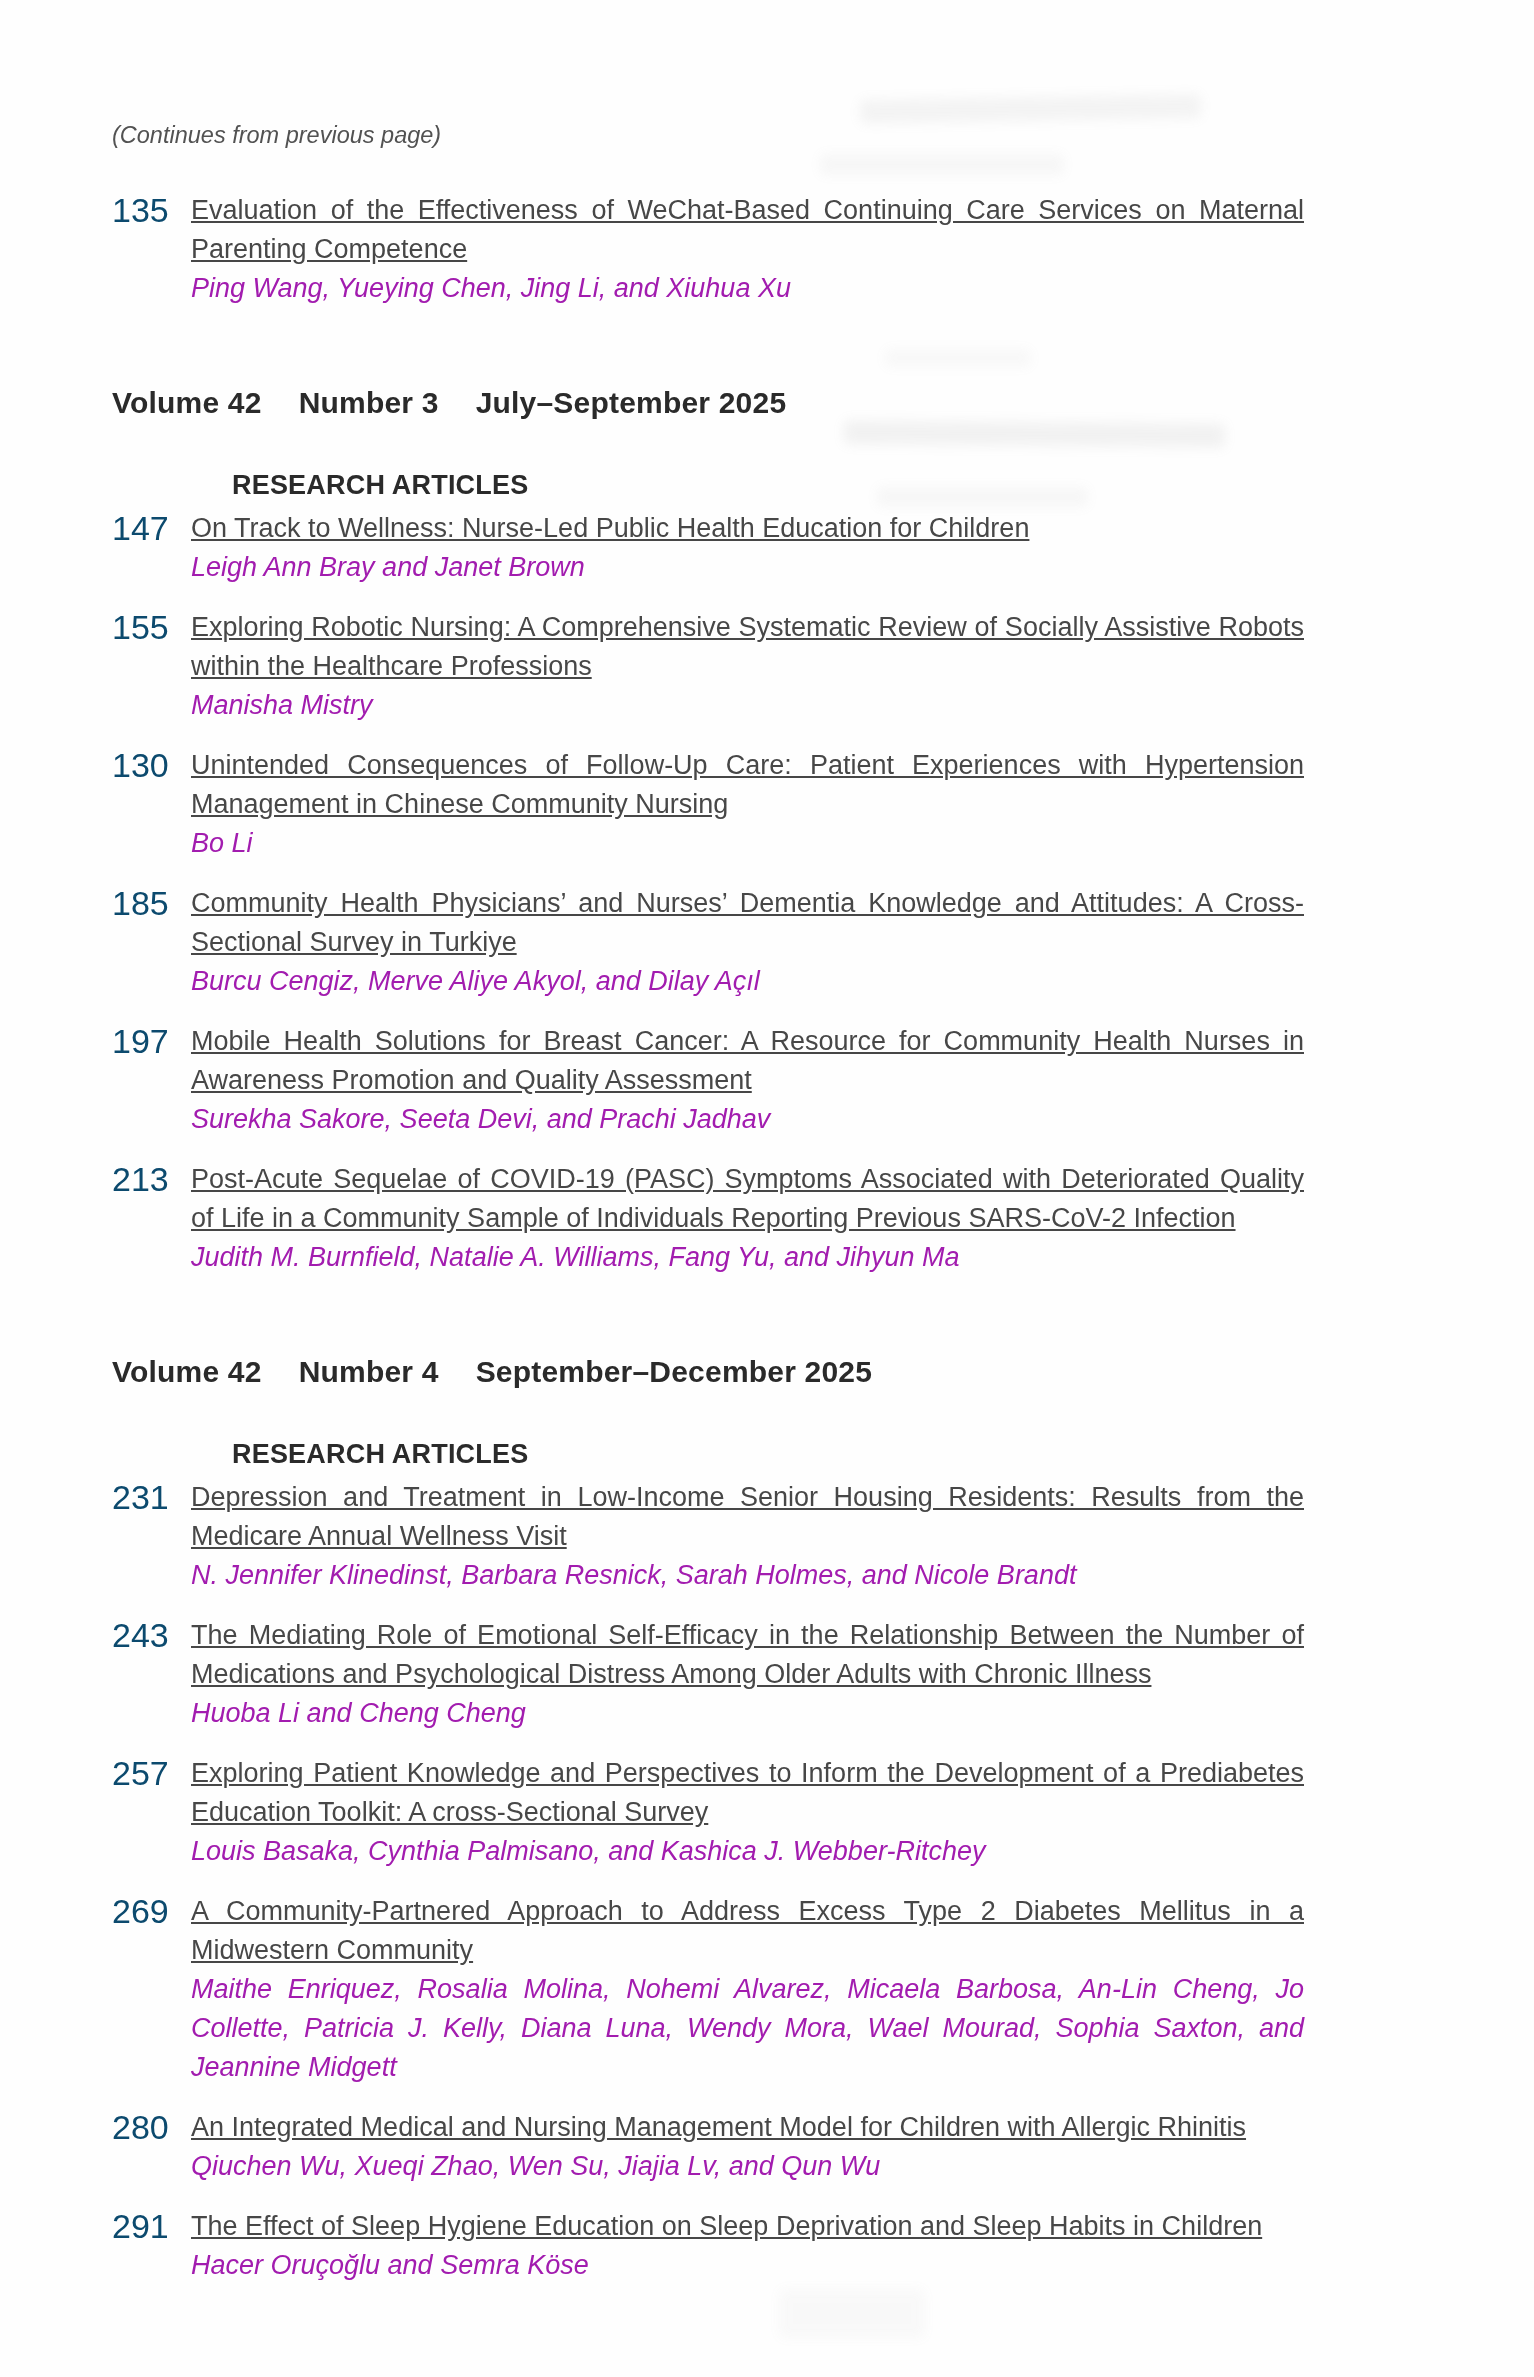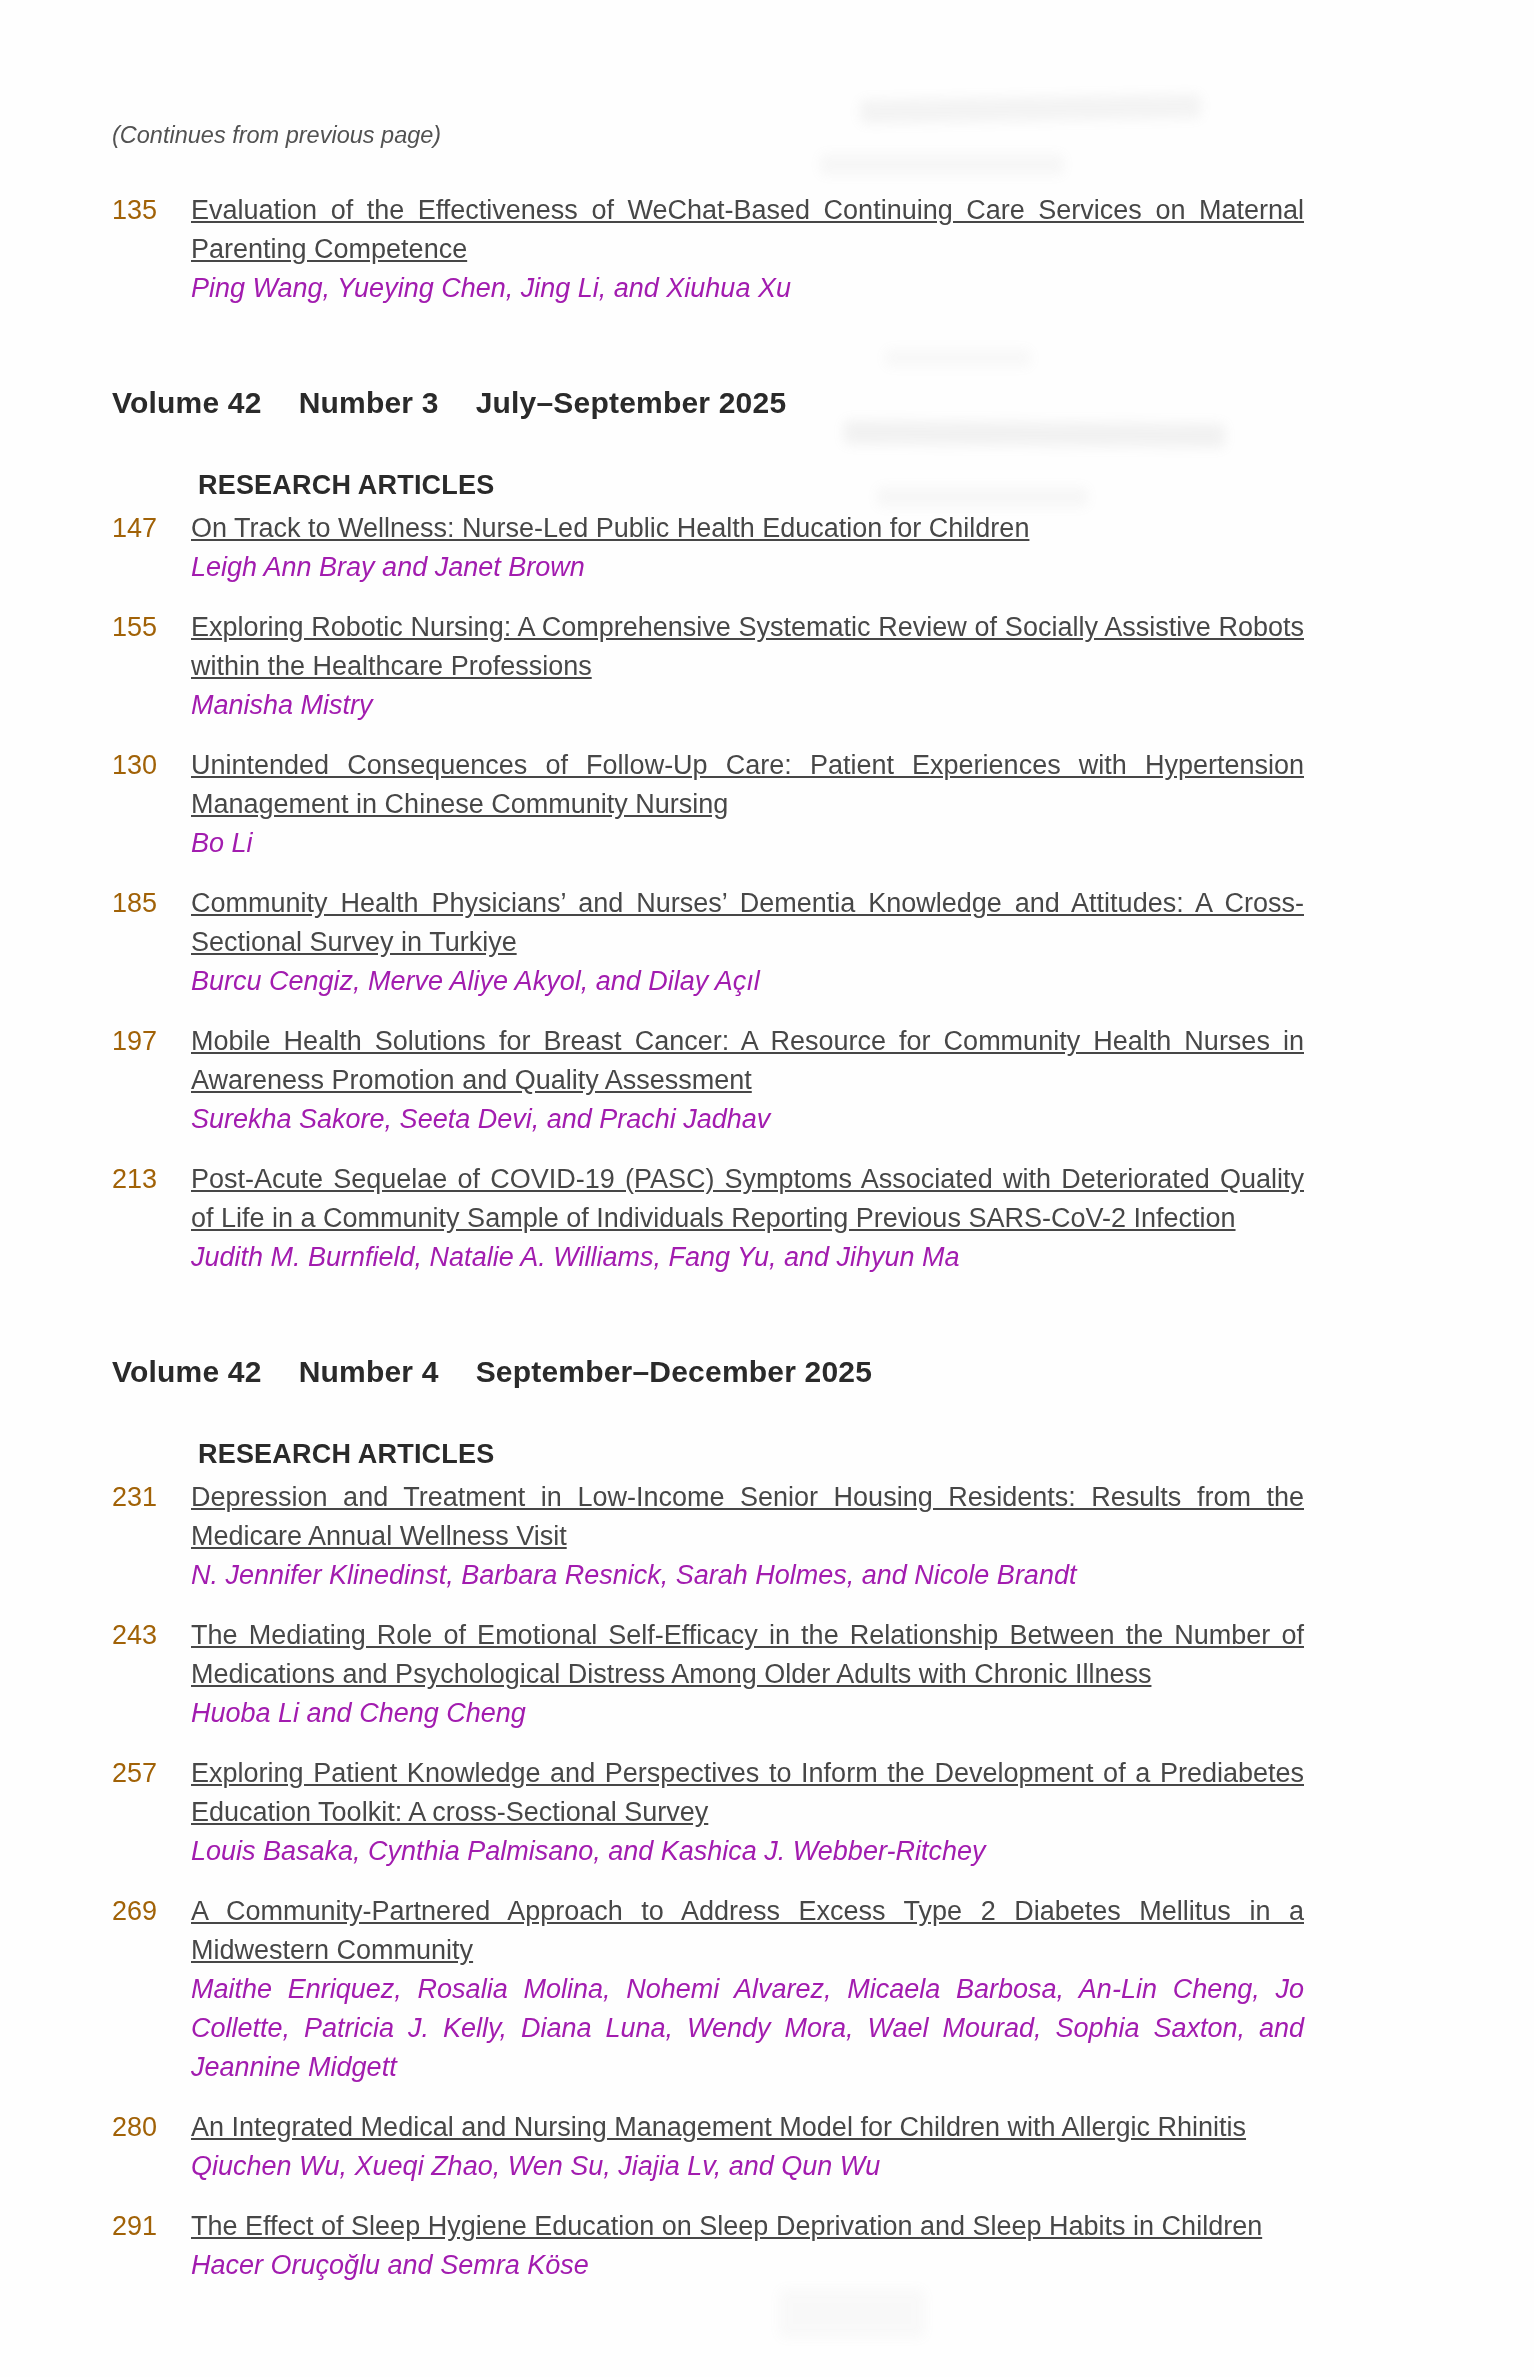--- a/index.html
+++ b/index.html
@@ -27,23 +27,23 @@
     font-size: 23.5px;
     color: #525252;
     margin-bottom: 42px;
   }
   .entry {
     display: grid;
     grid-template-columns: 79px 1fr;
     margin-bottom: 21px;
   }
   .entry .num {
-    font-size: 27px;
+    font-size: 34px;
     line-height: 39px;
-    color: #a16207;
+    color: #0c4a6e;
   }
   .entry .title {
     font-size: 27px;
     line-height: 39px;
     text-align: justify;
     text-align-last: left;
     color: #474747;
     text-decoration: underline;
   }
   .entry .authors {
@@ -61,21 +61,21 @@
     margin-top: 78px;
     margin-bottom: 50px;
     letter-spacing: 0.2px;
   }
   .issue-heading span { margin-right: 37px; }
   .issue-heading span:last-child { margin-right: 0; text-align: center; }
   .section-title {
     font-weight: bold;
     font-size: 27px;
     color: #2a2a2a;
-    margin-left: 86px;
+    margin-left: 120px;
     margin-bottom: 8px;
     letter-spacing: 0.2px;
   }
   
   .artifact {
     position: absolute;
     filter: blur(5.7px);
     opacity: 0.10;
     background: #9a9a9a;
     border-radius: 4.9px;

